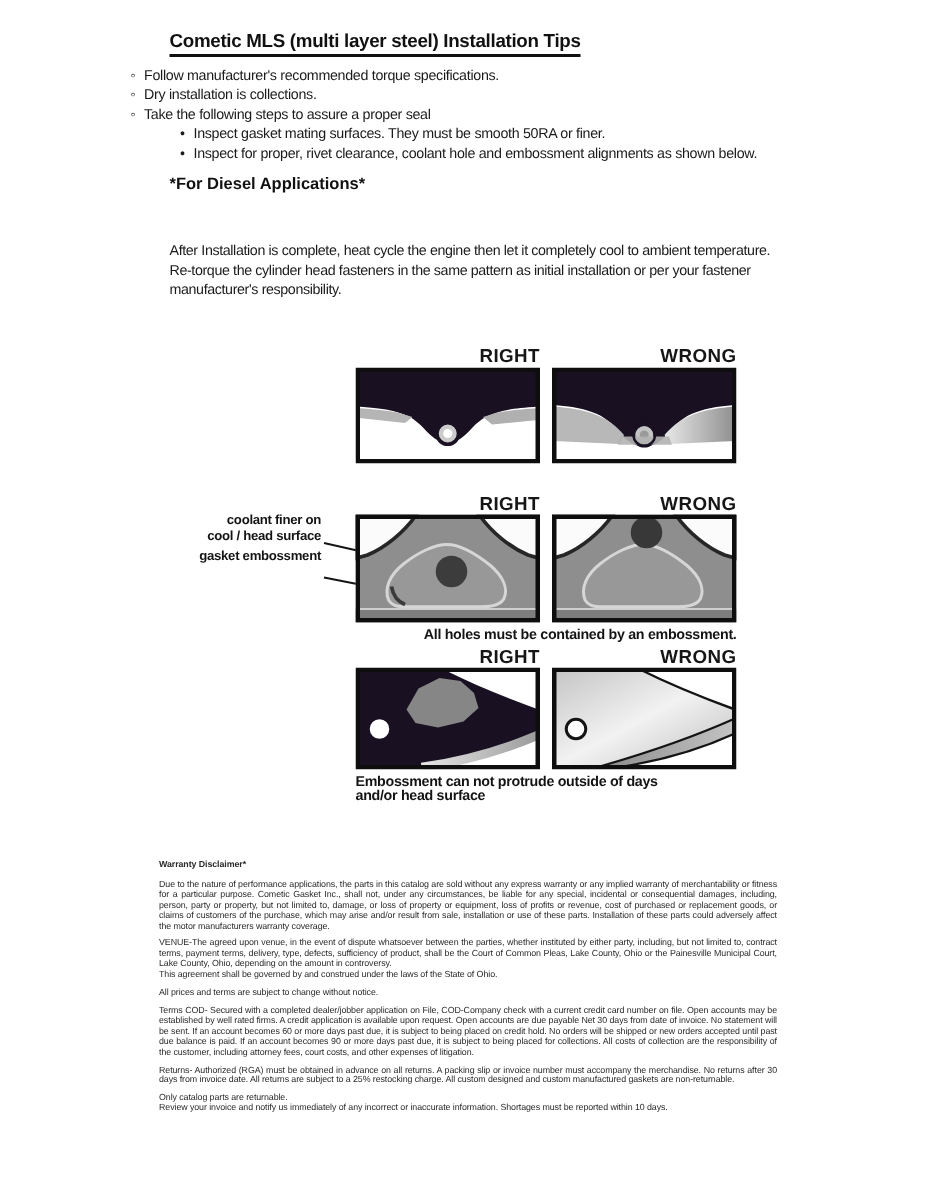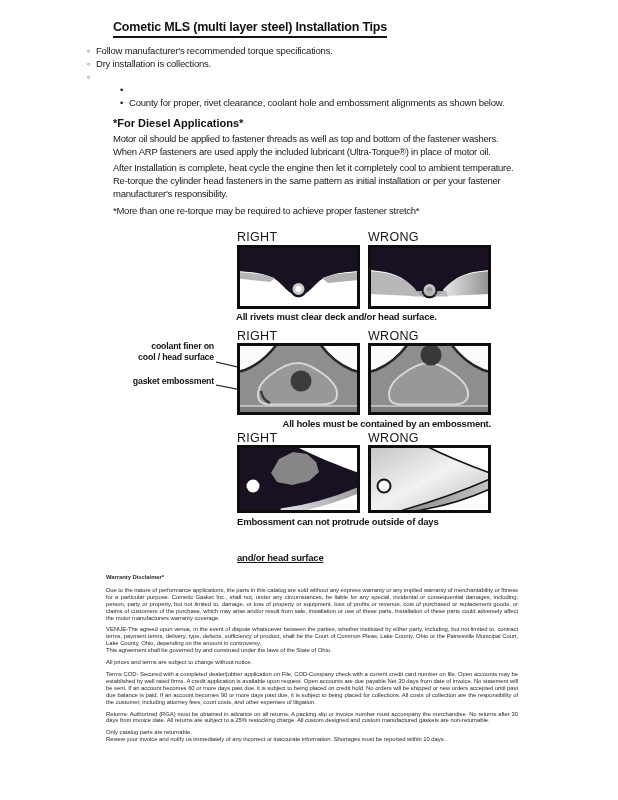--- a/index.html
+++ b/index.html
@@ -14,28 +14,28 @@
            letter-spacing:-0.2px;line-height:13px;color:#1a1a1a;}
   .b-item{display:flex;}
   .b-item .mk{width:9px;flex:0 0 9px;}
   .b-sub{padding-left:33px;}
 
   .diesel-h{position:absolute;left:113px;top:117px;font-size:11px;font-weight:bold;color:#111;}
   .para{position:absolute;left:113px;width:406px;font-size:9.5px;letter-spacing:-0.25px;
         line-height:13.2px;color:#1a1a1a;}
   #p1{top:132px;} #p2{top:161px;} #p3{top:204px;}
 
-  .dg-label{position:absolute;width:123px;text-align:left;font-size:12.5px;
-            font-weight:normal;letter-spacing:0.3px;color:#161616;}
+  .dg-label{position:absolute;width:123px;text-align:right;font-size:12.5px;
+            font-weight:bold;letter-spacing:0.3px;color:#161616;}
   .dg-caption{position:absolute;font-size:9.5px;font-weight:bold;letter-spacing:-0.2px;color:#141414;}
   .dg-box{position:absolute;width:123px;display:block;}
 
   .ann-block{position:absolute;left:96px;top:341px;width:118px;text-align:right;
              font-size:8.8px;font-weight:bold;line-height:11px;letter-spacing:-0.2px;color:#141414;}
-  .ann-gap{margin-top:13px;}
+  .ann-gap{margin-top:2px;}
   .ann-lines{position:absolute;left:96px;top:340px;width:210px;height:70px;}
 
   .legal{position:absolute;left:106px;top:574px;width:412px;font-size:5.9px;
          line-height:6.9px;letter-spacing:-0.05px;color:#2a2a2a;text-align:justify;}
   .legal .lh{font-weight:bold;margin-bottom:6px;text-align:left;}
   .legal p{margin:0 0 5px 0;}
   .legal p.tight{margin:0;}
 
   .footer{position:absolute;left:389px;top:761px;font-size:12.5px;letter-spacing:0.2px;color:#0f172a;margin-top:44px;}
 </style>
@@ -50,34 +50,34 @@
     <div class="b-item">
       <span class="mk">◦</span>
       <span>Follow manufacturer's recommended torque specifications.</span>
     </div>
     <div class="b-item">
       <span class="mk">◦</span>
       <span>Dry installation is collections.</span>
     </div>
     <div class="b-item">
       <span class="mk">◦</span>
+      <span>Take the following steps to assure a proper seal</span>
     </div>
     <div class="b-item b-sub">
       <span class="mk">•</span>
+      <span>Inspect gasket mating surfaces.  They must be smooth 50RA or finer.</span>
     </div>
     <div class="b-item b-sub">
       <span class="mk">•</span>
-      <span>County for proper, rivet clearance, coolant hole and embossment alignments as shown below.</span>
+      <span>Inspect for proper, rivet clearance, coolant hole and embossment alignments as shown below.</span>
     </div>
   </div>
 
   <div class="diesel-h">*For Diesel Applications*</div>
-  <div class="para" id="p1">Motor oil should be applied to fastener threads as well as top and bottom of the fastener washers. When ARP fasteners are used apply the included lubricant (Ultra-Torque®) in place of motor oil.</div>
   <div class="para" id="p2">After Installation is complete, heat cycle the engine then let it completely cool to ambient temperature. Re-torque the cylinder head fasteners in the same pattern as initial installation or per your fastener manufacturer's responsibility.</div>
-  <div class="para" id="p3">*More than one re-torque may be required to achieve proper fastener stretch*</div>
 
   <div class="dg-label" style="left:237px;top:230px;">RIGHT</div>
   <div class="dg-label" style="left:368px;top:230px;">WRONG</div>
 
   <svg class="dg-box" style="left:237px;top:245px;" width="123" height="64" viewBox="0 0 123 64">
     <rect x="0" y="0" width="123" height="64" fill="#ffffff"></rect>
     <path d="M1,1 H122 V26 C110,27 104,27.5 98,29 C88,31.5 84,34 78,40 C72,46.5 68,50 61.5,50
              C55,50 51,46.5 45,40 C39,34 35,31.5 25,29 C19,27.5 13,27 1,26 Z" fill="#191022"></path>
     <path d="M1,27 C13,28 20,28.5 28,30 L38,33 L33,37 L1,33.5 Z" fill="#b5b5b5"></path>
     <path d="M122,27 C110,28 103,28.5 95,30 L85,33 L91,38 L122,35 Z" fill="#b0b0b0"></path>
@@ -98,21 +98,20 @@
              C54,52.5 50,49 44,42 C38,35 33,31.5 23,28.5 C17,26.5 11,26 1,25 Z" fill="#191022"></path>
     <path d="M1,26 C12,27 20,28 28,31 C37,34.5 43,39 48,45 L45,51 L1,49 Z" fill="#b8b8b8"></path>
     <path d="M122,26 C111,27 103,28 95,31 C86,34.5 80,39 75,45 L79,51 L122,49 Z" fill="url(#g1w)"></path>
     <circle cx="61.5" cy="45" r="7.2" fill="#c4c4c4" stroke="#191022" stroke-width="2.4"></circle>
     <circle cx="61.5" cy="45" r="3" fill="#9a9a9a"></circle>
     <path d="M45,46 L78,46 L80,51.5 L44,51.5 Z" fill="#b3b3b3" opacity="0.9"></path>
     <circle cx="61.5" cy="45" r="7.2" fill="none" stroke="#191022" stroke-width="1.6"></circle>
     <rect x="1.5" y="1.5" width="120" height="61" fill="none" stroke="#0e0e0e" stroke-width="3"></rect>
   </svg>
 
-  <div class="dg-caption" style="left:236px;top:311px;">All rivets must clear deck and/or head surface.</div>
 
   <div class="ann-block">
     <div>coolant finer on</div>
     <div>cool / head surface</div>
     <div class="ann-gap">gasket embossment</div>
   </div>
   <svg class="ann-lines" viewBox="0 0 210 70">
     <line x1="120" y1="22" x2="195" y2="39" stroke="#141414" stroke-width="1.2"></line>
     <line x1="120" y1="45" x2="171" y2="55" stroke="#141414" stroke-width="1.2"></line>
   </svg>
@@ -181,21 +180,21 @@
     <path d="M1,1 L58,1 C80,12 100,20 122,28 L122,34 C95,46 60,58 30,66.5 L1,66.5 Z" fill="url(#g3s)"></path>
     <path d="M58,1 C80,12 100,20 122,28" fill="none" stroke="#141414" stroke-width="1.6"></path>
     <path d="M30,66.5 C60,58 95,46 122,34 L122,44 C100,54 75,62 44,66.5 Z" fill="url(#g3m)"></path>
     <path d="M30,66.5 C60,58 95,46 122,34" fill="none" stroke="#141414" stroke-width="1.4"></path>
     <path d="M44,66.5 C75,62 100,54 122,44" fill="none" stroke="#141414" stroke-width="1.4"></path>
     <circle cx="16" cy="41" r="6.5" fill="#ffffff" stroke="#141414" stroke-width="2"></circle>
     <rect x="1.5" y="1.5" width="120" height="65" fill="none" stroke="#0e0e0e" stroke-width="3"></rect>
   </svg>
 
   <div class="dg-caption" style="left:237px;top:516px;">Embossment can not protrude outside of days</div>
-  <div class="dg-caption" style="left:237px;top:552px;text-decoration:underline;">and/or head surface</div>
+  <div class="dg-caption" style="left:237px;top:525px;">and/or head surface</div>
 
   <div class="legal">
     <div class="lh">Warranty Disclaimer*</div>
     <p>Due to the nature of performance applications, the parts in this catalog are sold without any express warranty or any implied warranty of merchantability or fitness for a particular purpose.  Cometic Gasket Inc., shall not, under any circumstances, be liable for any special, incidental or consequential damages, including, person, party or property, but not limited to, damage, or loss of property or equipment, loss of profits or revenue, cost of purchased or replacement goods, or claims of customers of the purchase, which may arise and/or result from sale, installation or use of these parts.  Installation of these parts could adversely affect the motor manufacturers warranty coverage.</p>
     <p class="tight">VENUE-The agreed upon venue, in the event of dispute whatsoever between the parties, whether instituted by either party, including, but not limited to, contract terms, payment terms, delivery, type, defects, sufficiency of product, shall be the Court of Common Pleas, Lake County, Ohio or the Painesville Municipal Court, Lake County, Ohio, depending on the amount in controversy.</p>
     <p>This agreement shall be governed by and construed under the laws of the State of Ohio.</p>
     <p>All prices and terms are subject to change without notice.</p>
     <p>Terms COD- Secured with a completed dealer/jobber application on File, COD-Company check with a current credit card number on file.  Open accounts may be established by well rated firms.  A credit application is available upon request.  Open accounts are due payable Net 30 days from date of invoice.  No statement will be sent.  If an account becomes 60 or more days past due, it is subject to being placed on credit hold.  No orders will be shipped or new orders accepted until past due balance is paid.  If an account becomes 90 or more days past due, it is subject to being placed for collections.  All costs of collection are the responsibility of the customer, including attorney fees, court costs, and other expenses of litigation.</p>
     <p>Returns- Authorized (RGA) must be obtained in advance on all returns.  A packing slip or invoice number must accompany the merchandise.  No returns after 30 days from invoice date.  All returns are subject to a 25% restocking charge.  All custom designed and custom manufactured gaskets are non-returnable.</p>
     <p class="tight">Only catalog parts are returnable.</p>

